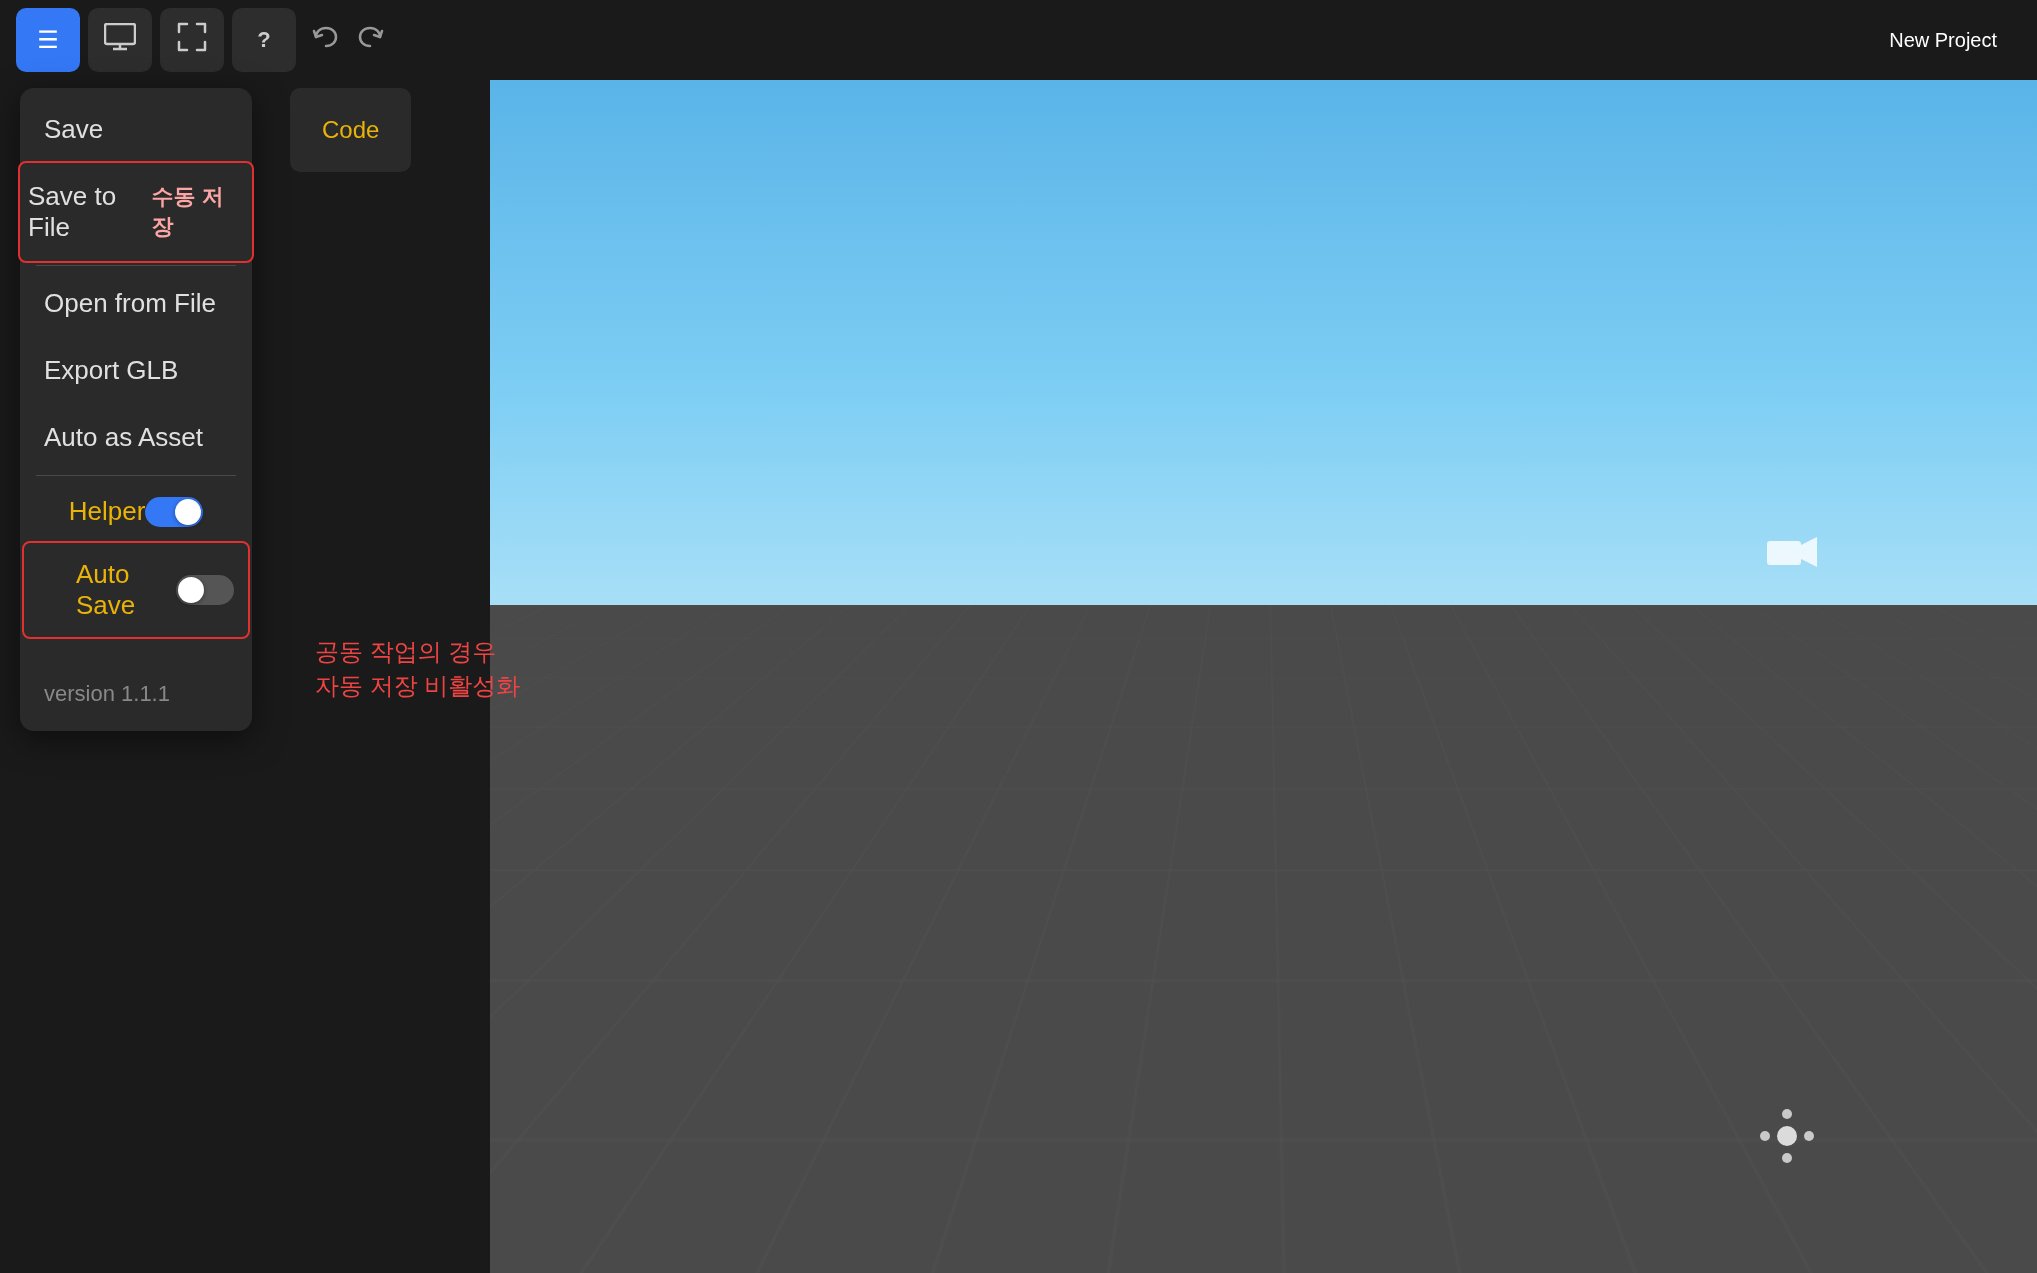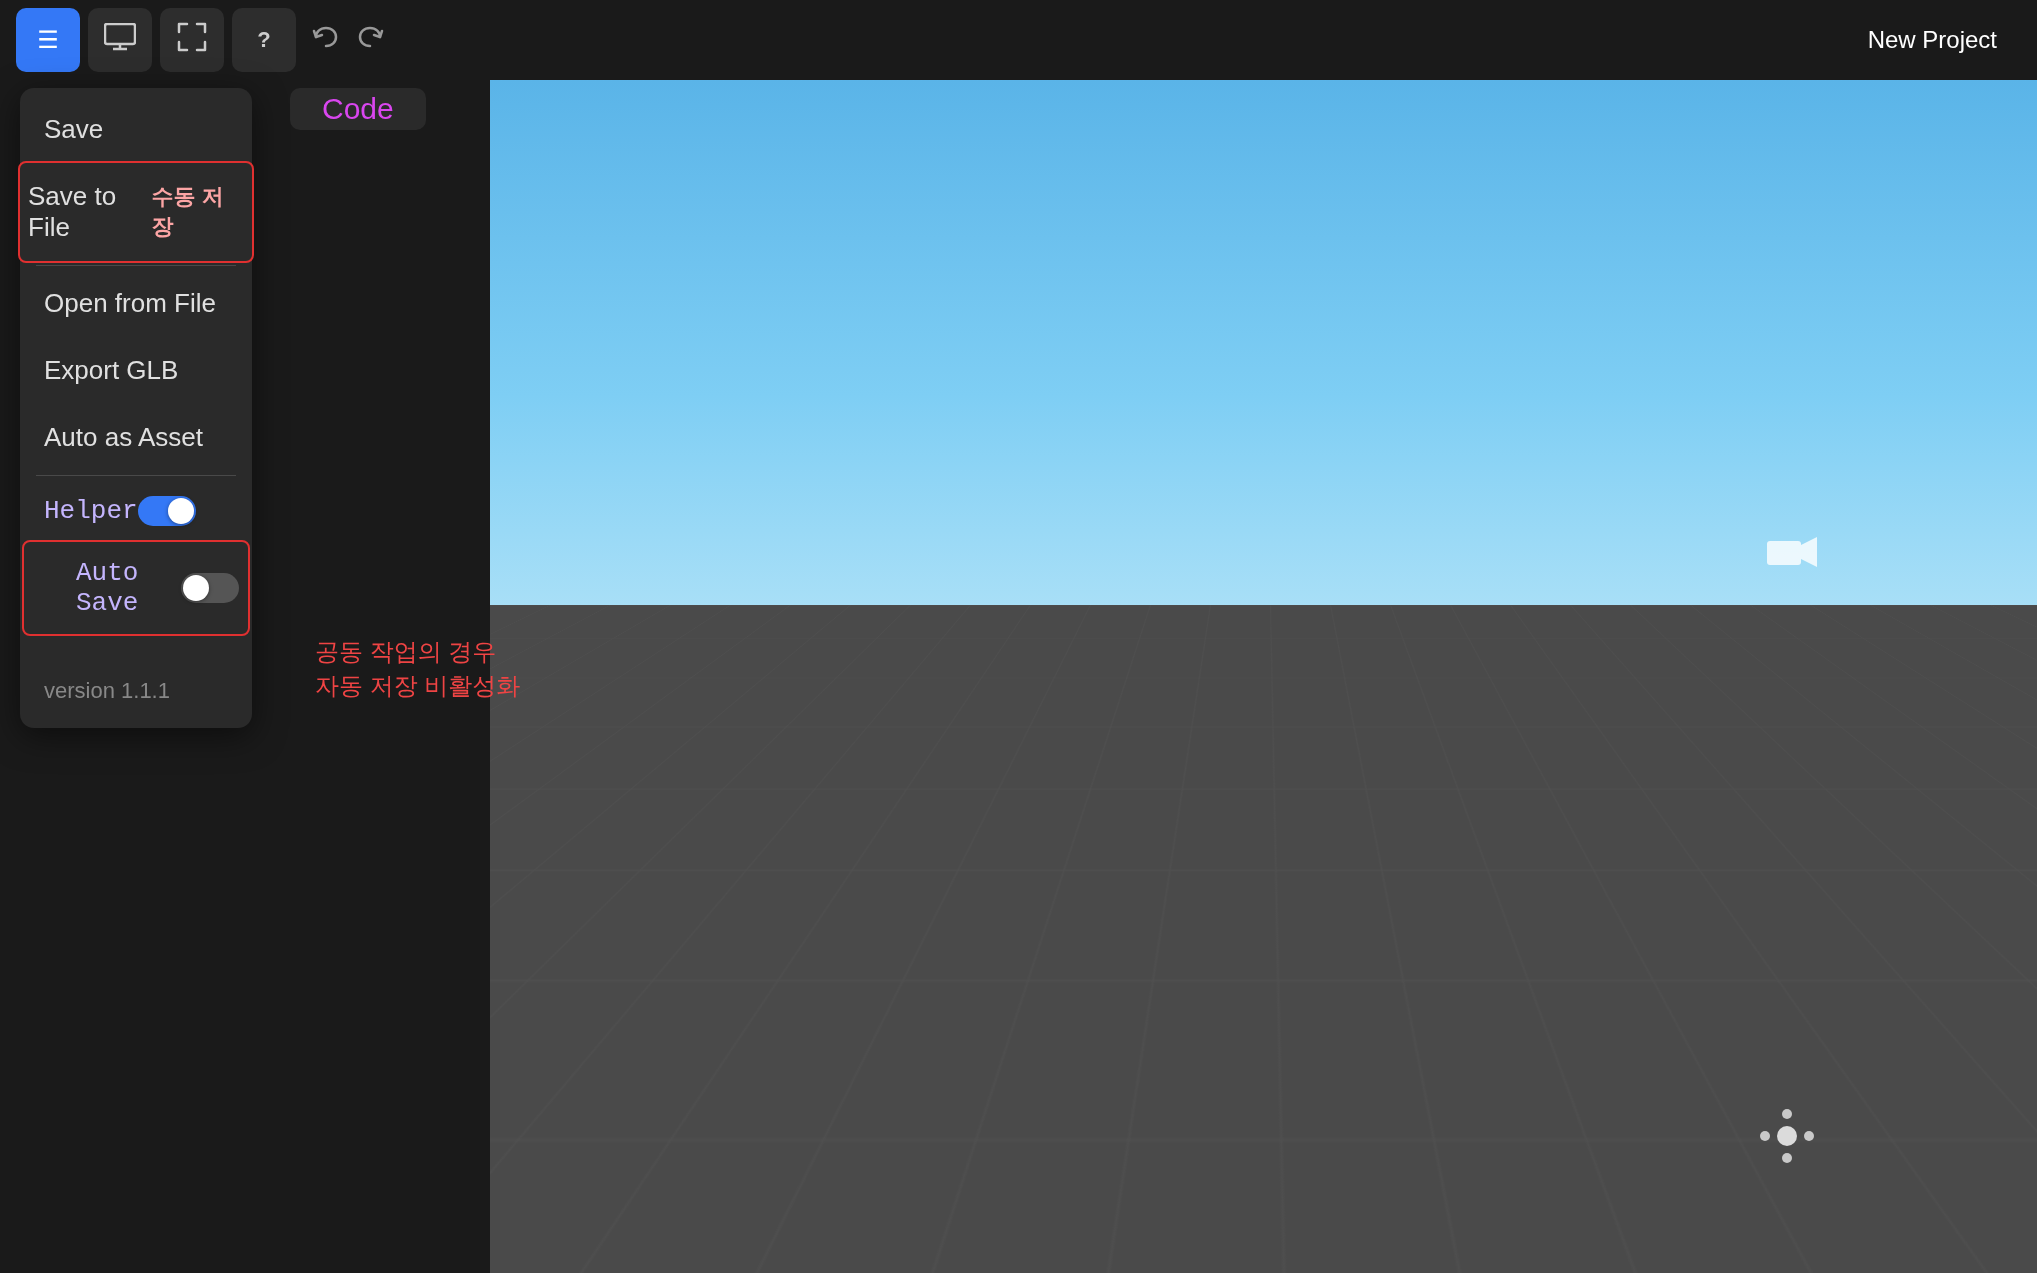--- a/index.html
+++ b/index.html
@@ -53,21 +53,21 @@
       font-size: 22px;
       cursor: pointer;
     }
 
     .topbar-title {
       position: absolute;
       right: 40px;
       top: 50%;
       transform: translateY(-50%);
       color: white;
-      font-size: 24px;
+      font-size: 20px;
       font-weight: 500;
     }
 
     
     .viewport {
       position: absolute;
       top: 80px;
       left: 490px;
       right: 0;
       bottom: 0;
@@ -166,25 +166,24 @@
     .korean-text {
       color: #fca5a5;
       font-size: 22px;
       font-weight: 600;
     }
 
     
     .toggle-container {
       display: flex;
       align-items: center;
-      justify-content: flex-start;
+      justify-content: center;
       padding: 16px 24px;
-      color: #c4b5fd;
+      color: #eab308;
       font-size: 26px;
-      font-family: Liberation Mono, monospace;
     }
 
     .toggle {
       position: relative;
       width: 58px;
       height: 30px;
       cursor: pointer;
     }
 
     .toggle-track {
@@ -234,23 +233,23 @@
       line-height: 1.4;
       z-index: 300;
     }
 
     
     .code-tab {
       position: absolute;
       top: 88px;
       left: 290px;
       background: #2a2a2a;
-      color: #d946ef;
-      padding: 4px 32px;
-      font-size: 30px;
+      color: #eab308;
+      padding: 28px 32px;
+      font-size: 24px;
       border-radius: 10px;
       z-index: 150;
     }
   </style>
 </head>
 <body>
 
 <div class="topbar">
   <button class="topbar-btn blue">
     <span style="font-size:24px;">☰</span>

